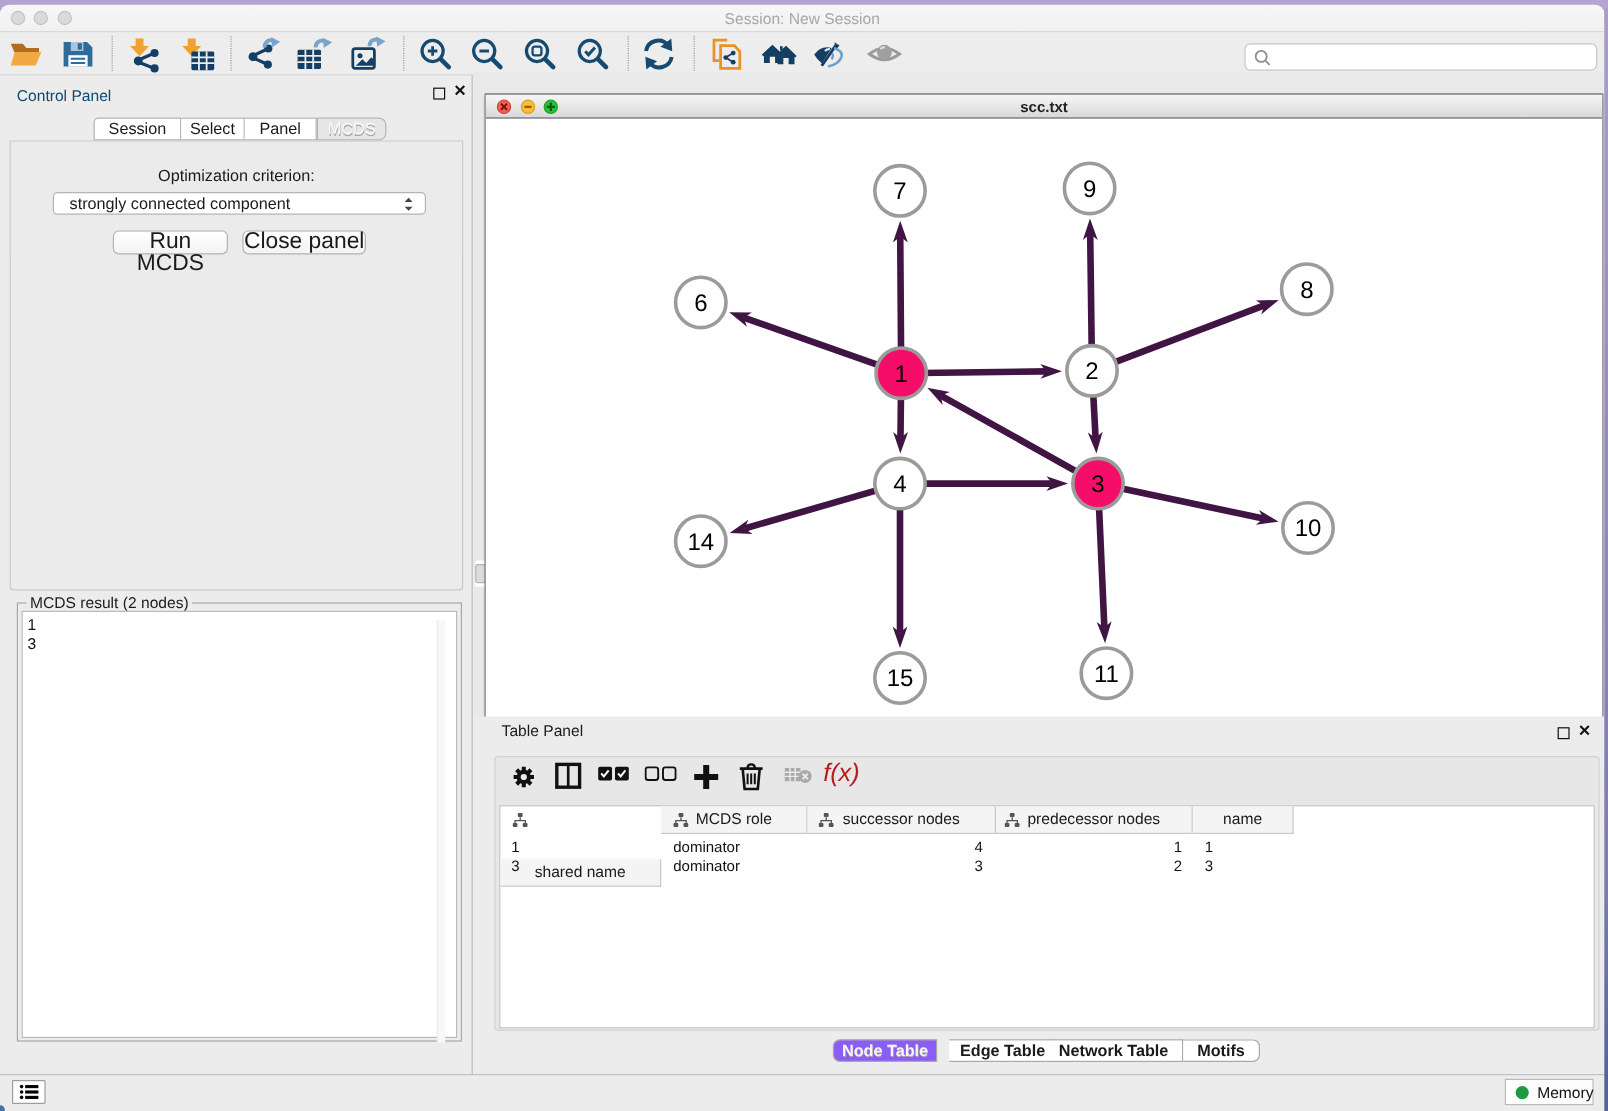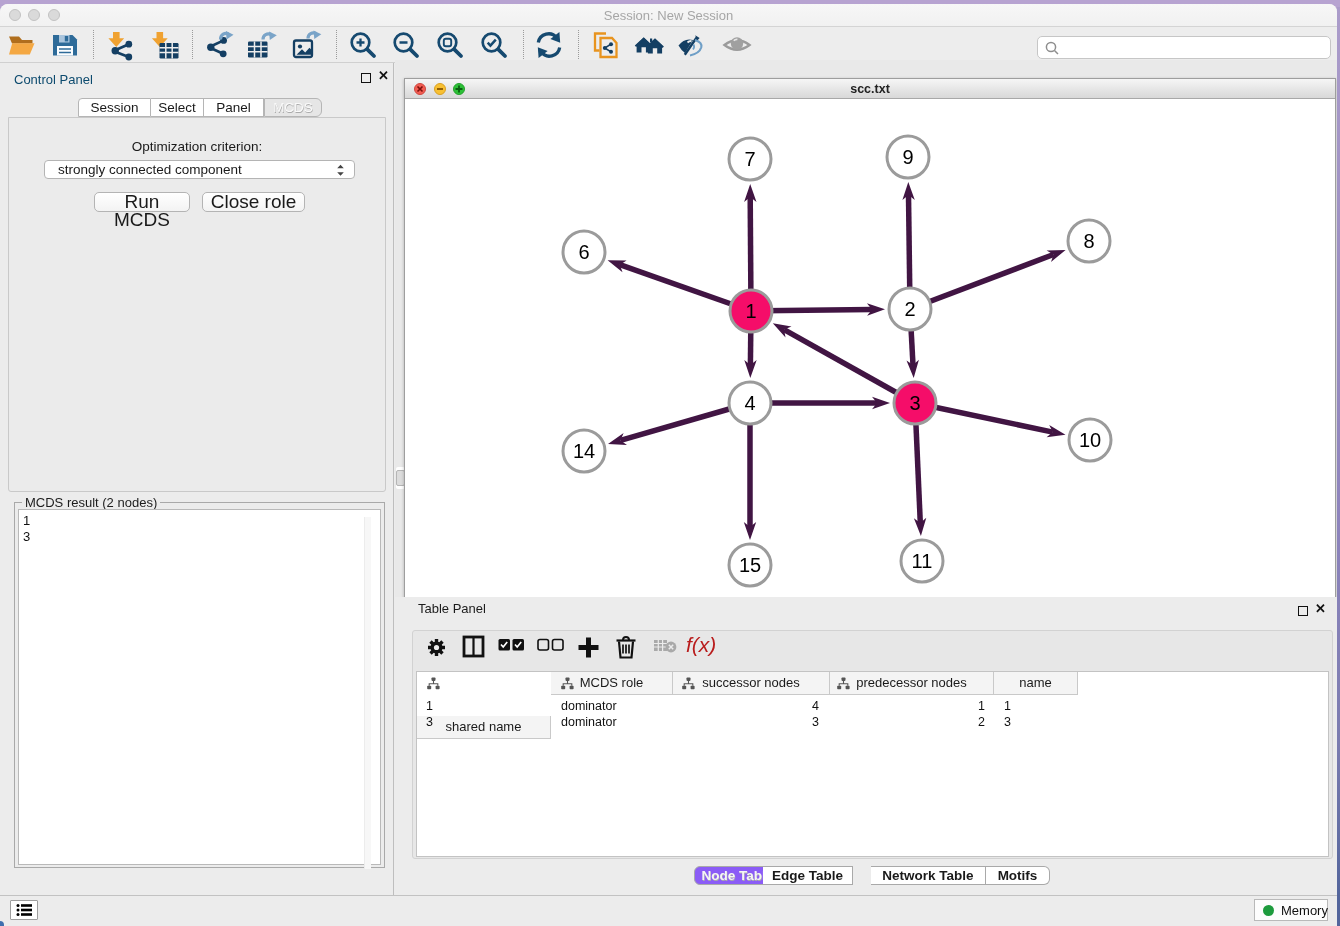--- a/index.html
+++ b/index.html
@@ -185,21 +185,21 @@
     <div class="tab" style="left:204px; width:60px; border-left:none;">Panel</div>
     <div class="tab" style="left:264px; width:58px; background:#e6e6e6; border-radius:0 6px 6px 0; color:#fafafa; text-shadow:0.5px 1px 0 #ababab;">MCDS</div>
     <div id="tabpane"></div>
     <div id="optlabel">Optimization criterion:</div>
     <div id="dropdown">strongly connected component
       <svg style="position:absolute; right:8px; top:2px;" width="11" height="15" viewBox="0 0 11 15">
           <path d="M2.2 5.3 L5.5 1.8 L8.8 5.3 Z M2.2 9.2 L5.5 12.7 L8.8 9.2 Z" fill="#444"></path>
         </svg>
     </div>
     <div class="btn" style="left:94px; width:96px;">Run MCDS</div>
-    <div class="btn" style="left:202px; width:103px;">Close role</div>
+    <div class="btn" style="left:202px; width:103px;">Close panel</div>
     <div id="resbox">
       <div id="reslabel">MCDS result (2 nodes)</div>
       <div id="resinner">1<br>3<div id="ressb"></div></div>
     </div>
   </div>
   <div id="mdi"></div>
   <div style="position:absolute; left:396px; top:466px; width:9px; height:16px; background:#dcdcdc; border:1px solid #b5b5b5; border-radius:2px; box-shadow:0 -3px 0 #fff, 0 3px 0 #fff;"></div>
   <div id="netframe">
     <div id="nftitle">
       <div class="mac" style="left:9px; background:#f35d52; border:1px solid #ce4840;">
@@ -371,21 +371,21 @@
       <div class="cell" style="left:256px; top:26px; width:146px; text-align:right;">4</div>
       <div class="cell" style="left:413px; top:26px; width:155px; text-align:right;">1</div>
       <div class="cell" style="left:587px; top:26px;">1</div>
       <div class="cell" style="left:9px; top:42px;">3</div>
       <div class="cell" style="left:144px; top:42px;">dominator</div>
       <div class="cell" style="left:256px; top:42px; width:146px; text-align:right;">3</div>
       <div class="cell" style="left:413px; top:42px; width:155px; text-align:right;">2</div>
       <div class="cell" style="left:587px; top:42px;">3</div>
     </div>
     <div class="btab" style="left:299px; width:87px; background:#8b5cf6; border-radius:6px 0 0 6px; color:#f5f5f5; text-shadow:0.5px 1px 0 #ababab;">Node Table</div>
-    <div class="btab" style="left:368px; width:90px; border-left:none;">Edge Table</div>
+    <div class="btab" style="left:396px; width:90px; border-left:none;">Edge Table</div>
     <div class="btab" style="left:476px; width:115px; border-left:none;">Network Table</div>
     <div class="btab" style="left:591px; width:64px; border-left:none; border-radius:0 6px 6px 0;">Motifs</div>
   </div>
   <div id="statusbar">
     <div id="listbtn">
         <svg width="26" height="18" viewBox="0 0 26 18" style="display:block;margin:0 auto;">
           <g fill="#000">
             <rect x="10" y="3.2" width="11" height="2.6"></rect>
             <rect x="10" y="7.7" width="11" height="2.6"></rect>
             <rect x="10" y="12.2" width="11" height="2.6"></rect>

